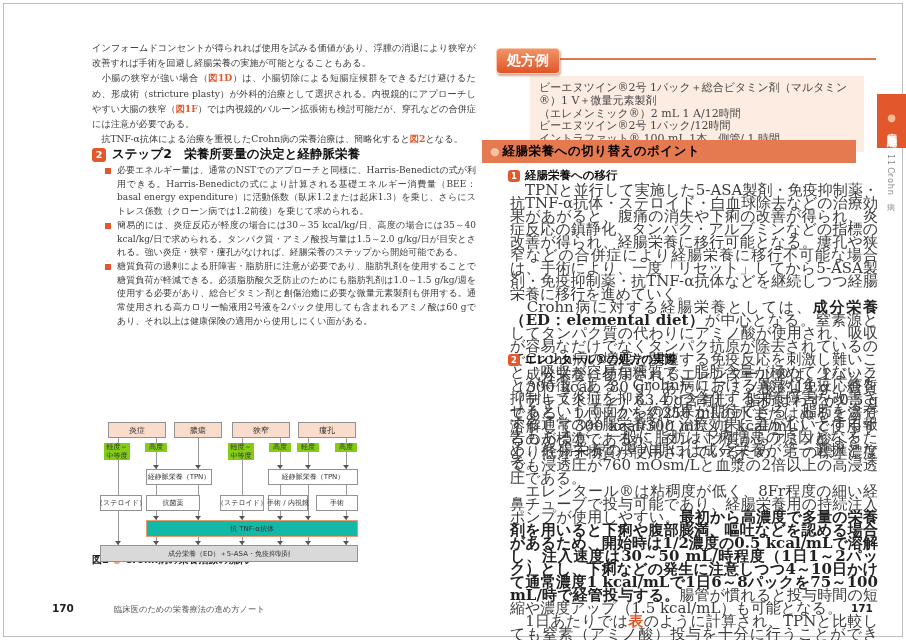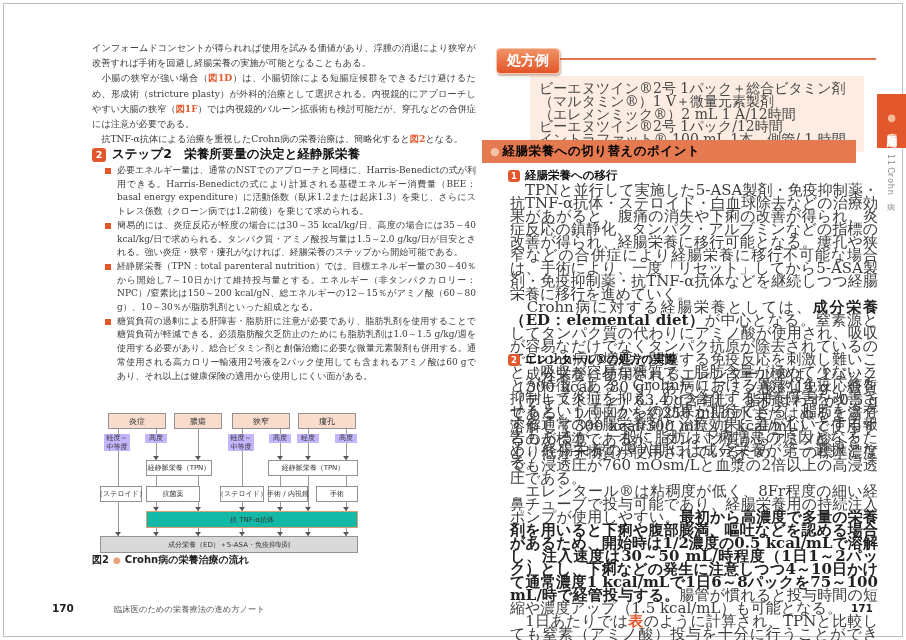--- a/index.html
+++ b/index.html
@@ -22,51 +22,51 @@
   .badge-num{display:inline-flex; align-items:center; justify-content:center;
           width:14px; height:14px; background:var(--accent); color:#fff; border-radius:3px;
           font-family:"DejaVu Sans",sans-serif; font-weight:bold; font-size:9.5px; flex:0 0 auto;}
   .h-sub .badge-num{width:12px; height:12px; font-size:8.5px;}
   .bullets{position:absolute; left:104px; top:164px; width:372px;}
   .bullets .para{font-size:9px; line-height:13.7px;}
   .bullet-item{position:relative; padding-left:13px;}
   .sq{position:absolute; left:1px; top:4px; width:6px; height:6px; background:var(--accent);}
 
   
-  .flowchart{position:absolute; left:100px; top:409px; width:258px; height:152px;}
+  .flowchart{position:absolute; left:100px; top:418px; width:258px; height:152px;}
   .flow-line{position:absolute; top:20px; height:108px; width:1px; background:#9a9a9a; z-index:1;}
   .flow-box{position:absolute; box-sizing:border-box; border:1px solid #929292; background:#fff;
             display:flex; align-items:center; justify-content:center; white-space:nowrap;
             font-family:"DejaVu Sans",sans-serif; font-size:7px; color:#333; z-index:2;}
   .flow-top{font-size:8px;}
   .flow-pink{background:#f9dccc;}
   .flow-tnf{background:#14b8a6; border-color:#e69c72;}
   .flow-gray{background:#d9d9d9;}
-  .flow-label{position:absolute; z-index:2; background:#c4b5fd; text-align:center;
+  .flow-label{position:absolute; z-index:2; background:#84cc16; text-align:center;
             font-family:"DejaVu Sans",sans-serif; font-size:7px; line-height:8.5px; color:#333;}
   .flow-arrow{position:absolute; z-index:3; width:0; height:0; transform:translateX(-3px);
             border-left:3px solid transparent; border-right:3px solid transparent; border-top:4px solid #555;}
   .fig-caption{position:absolute; left:92px; top:553px; display:flex; align-items:center; gap:4px;
             font-family:"DejaVu Sans",sans-serif; font-weight:bold; font-size:10px; color:#222;}
   .figcap-dot{color:#e9a47b; font-size:9px;}
 
   
   .pageno{position:absolute; font-family:"DejaVu Sans",sans-serif; font-weight:bold; font-size:10.5px; color:#222;}
   .pageno-left{left:52px; top:602px;}
   .pageno-right{left:851px; top:602px;}
   .footer-title{position:absolute; left:114px; top:604px; font-size:8.3px; color:#555;}
 
   
   .rx-badge{position:absolute; left:496px; top:48px; padding:3px 10px; z-index:2;
             background:linear-gradient(180deg,#f09468 0%,#e25427 100%);
             border:1px solid #f8c9b0; border-radius:4px; box-shadow:1px 2px 2px rgba(140,60,20,.4);
             color:#fff; font-family:"DejaVu Sans",sans-serif; font-weight:bold; font-size:14px;}
   .rx-rule{position:absolute; left:550px; top:58px; width:326px; height:2px; background:#e0764d;}
   .rx-box{position:absolute; left:530px; top:76px; width:316px; background:#fcece1;
-            padding:6px 9px; font-size:14px; line-height:12.8px; color:#474747;}
+            padding:6px 9px; font-size:11px; line-height:12.8px; color:#474747;}
   .section-bar{position:absolute; left:482px; top:140px; width:374px; height:23px; background:var(--bar);
             display:flex; align-items:center; gap:3px; padding-left:8px; box-sizing:border-box;}
   .sec-dot{color:#f4c2a6; font-size:11px;}
   .sec-title{color:#000000; font-family:"DejaVu Sans",sans-serif; font-weight:bold; font-size:12.5px; letter-spacing:.5px;}
   .h-sub{position:absolute; display:flex; align-items:center; gap:5px;
             font-family:"DejaVu Sans",sans-serif; font-weight:bold; font-size:11.5px; color:#111;}
   #sub1-head{left:508px; top:168px;}
   #sub2-head{left:508px; top:352px;}
   .sub-body{position:absolute; left:510px; width:368px;}
   #sub1-body{top:184px;}
@@ -101,24 +101,20 @@
   <div class="bullet-item">
     <span class="sq"></span>
     <p class="para">必要エネルギー量は、通常のNSTでのアプローチと同様に、Harris-Benedictの式が利用できる。Harris-Benedictの式により計算される基礎エネルギー消費量（BEE：basal energy expenditure）に活動係数（臥床1.2または起床1.3）を乗じ、さらにストレス係数（クローン病では1.2前後）を乗じて求められる。</p>
   </div>
   <div class="bullet-item">
     <span class="sq"></span>
     <p class="para">簡易的には、炎症反応が軽度の場合には30～35 kcal/kg/日、高度の場合には35～40 kcal/kg/日で求められる。タンパク質・アミノ酸投与量は1.5～2.0 g/kg/日が目安とされる。強い炎症・狭窄・瘻孔がなければ、経腸栄養のステップから開始可能である。</p>
   </div>
   <div class="bullet-item">
     <span class="sq"></span>
-    <p class="para">経静脈栄養（TPN：total parenteral nutrition）では、目標エネルギー量の30～40％から開始し7～10日かけて維持投与量とする。エネルギー（非タンパクカロリー：NPC）/窒素比は150～200 kcal/gN、総エネルギーの12～15％がアミノ酸（60～80 g）、10～30％が脂肪乳剤といった組成となる。</p>
-  </div>
-  <div class="bullet-item">
-    <span class="sq"></span>
     <p class="para">糖質負荷の過剰による肝障害・脂肪肝に注意が必要であり、脂肪乳剤を使用することで糖質負荷が軽減できる。必須脂肪酸欠乏防止のためにも脂肪乳剤は1.0～1.5 g/kg/週を使用する必要があり、総合ビタミン剤と創傷治癒に必要な微量元素製剤も併用する。通常使用される高カロリー輸液用2号液を2パック使用しても含まれるアミノ酸は60 gであり、それ以上は健康保険の適用から使用しにくい面がある。</p>
   </div>
 </div>
 
 <div class="flowchart">
 
   <div class="flow-line" style="left:18px"></div>
   <div class="flow-line" style="left:56px"></div>
   <div class="flow-line" style="left:98px"></div>
   <div class="flow-line" style="left:142px"></div>

